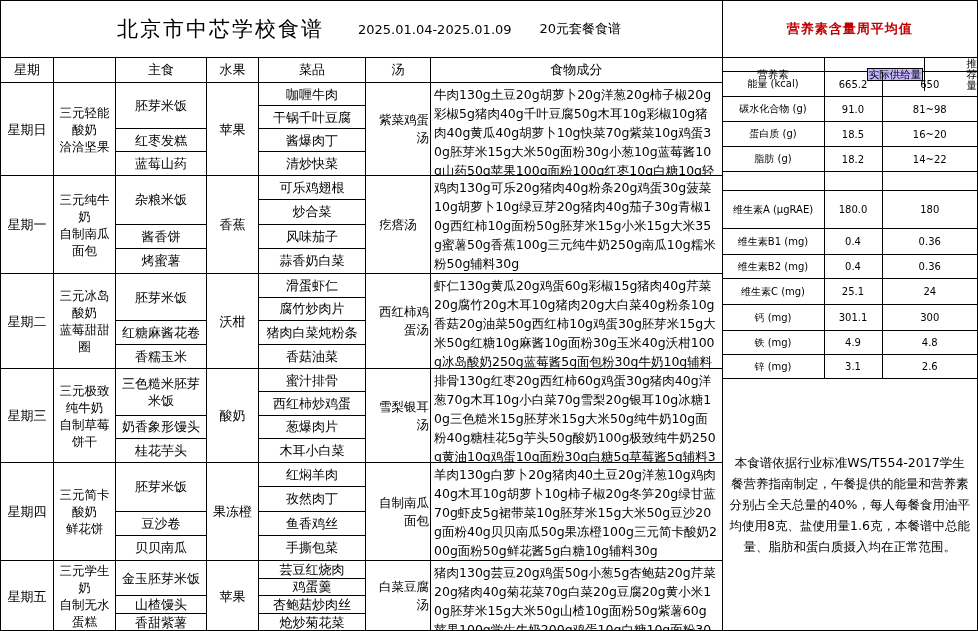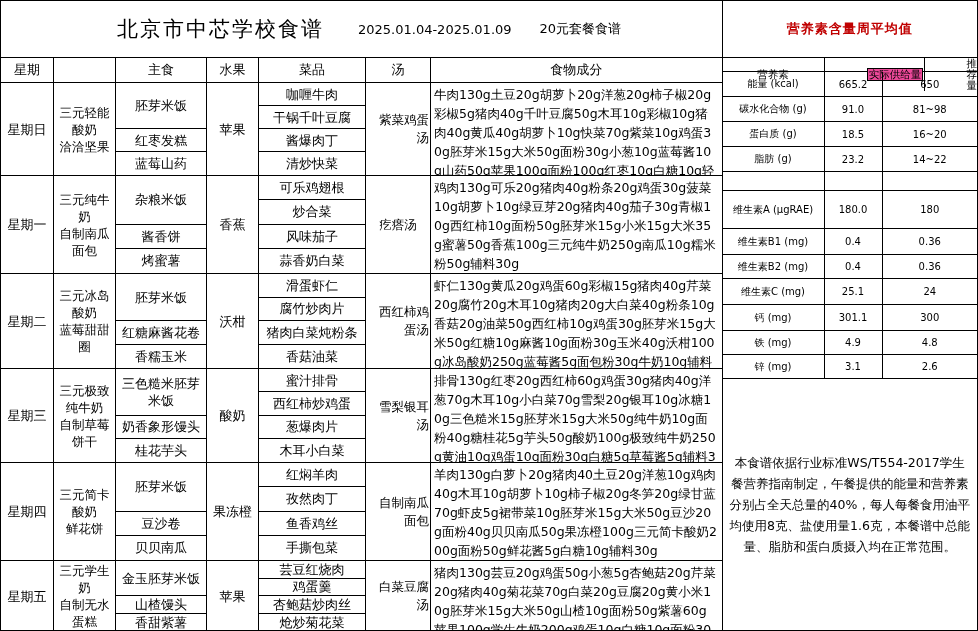--- a/index.html
+++ b/index.html
@@ -44,21 +44,21 @@
     word-break:break-all;
   }
   
   .panel{flex:1;box-sizing:border-box;border:1px solid #000;border-left:none;display:flex;flex-direction:column;}
   .ptitle{height:56px;border-bottom:1px solid #000;display:flex;align-items:center;justify-content:center;
           font-weight:bold;font-size:13px;letter-spacing:1px;flex:0 0 auto;}
   .phdr{height:13px;border-bottom:1px solid #000;display:grid;grid-template-columns:102px 58px 1fr;
         font-size:10.5px;line-height:11px;flex:0 0 auto;gap:42px;}
   .phdr>div{display:flex;align-items:center;justify-content:center;border-right:1px solid #000;overflow:visible;}
   .phdr>div:last-child{border-right:none;}
-  .selbox{border:1px solid #000;padding:0 1px;white-space:nowrap;background:#ec4899;}
+  .selbox{border:1px solid #000;padding:0 1px;white-space:nowrap;background:#c4b5fd;}
   .nrow{display:grid;grid-template-columns:102px 58px 1fr;border-bottom:1px solid #000;
         font-size:10px;flex:0 0 auto;}
   .nrow>div{display:flex;align-items:center;justify-content:center;border-right:1px solid #000;
             white-space:nowrap;overflow:hidden;}
   .nrow>div:last-child{border-right:none;}
   .note{flex:1 1 auto;display:flex;align-items:center;justify-content:center;
         text-align:center;font-size:12.5px;line-height:21px;padding:0 7px;}
 </style>
 </head>
 <body>
@@ -203,21 +203,21 @@
       <div>91.0</div>
       <div>81~98</div>
     </div>
     <div class="nrow" style="height:24px">
       <div>蛋白质 (g)</div>
       <div>18.5</div>
       <div>16~20</div>
     </div>
     <div class="nrow" style="height:24px">
       <div>脂肪 (g)</div>
-      <div>23.2</div>
+      <div>18.2</div>
       <div>14~22</div>
     </div>
     <div class="nrow" style="height:18px">
       <div></div>
       <div></div>
       <div></div>
     </div>
     <div class="nrow" style="height:37px">
       <div>维生素A (μgRAE)</div>
       <div>180.0</div>

